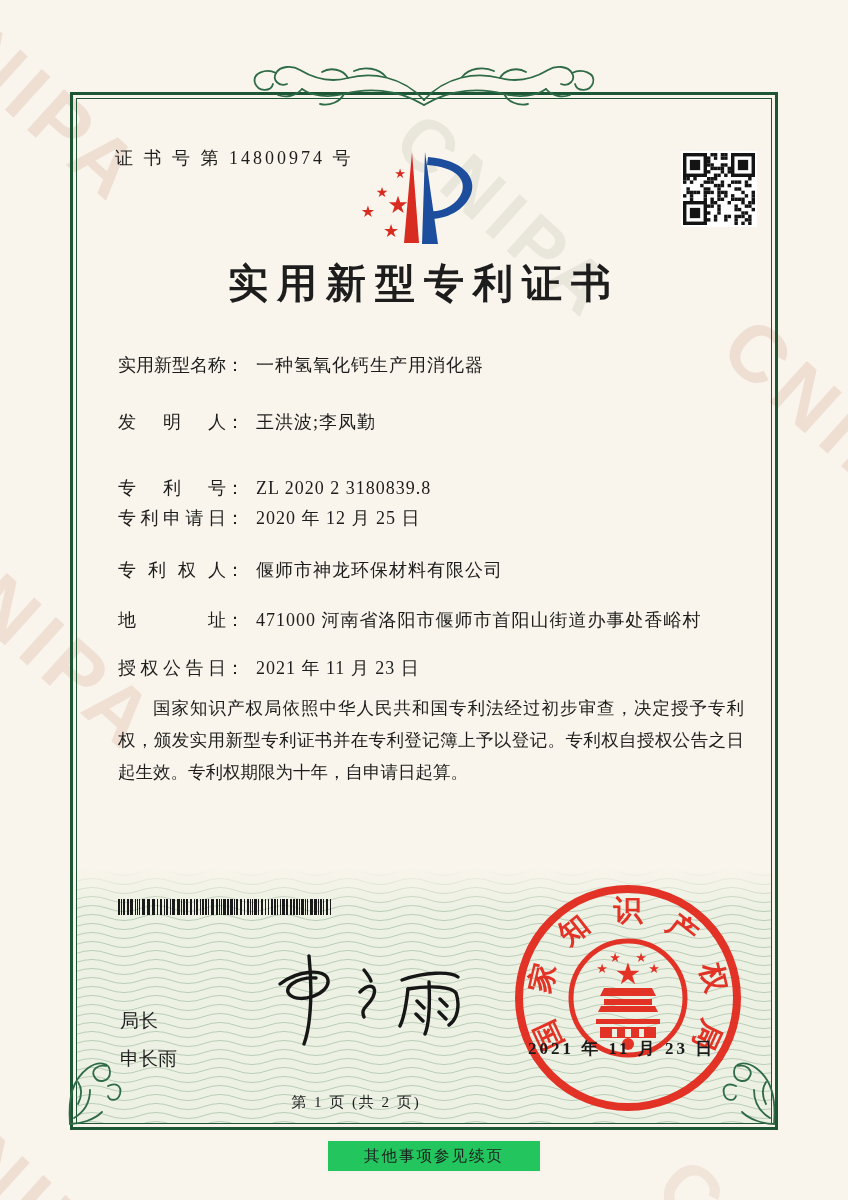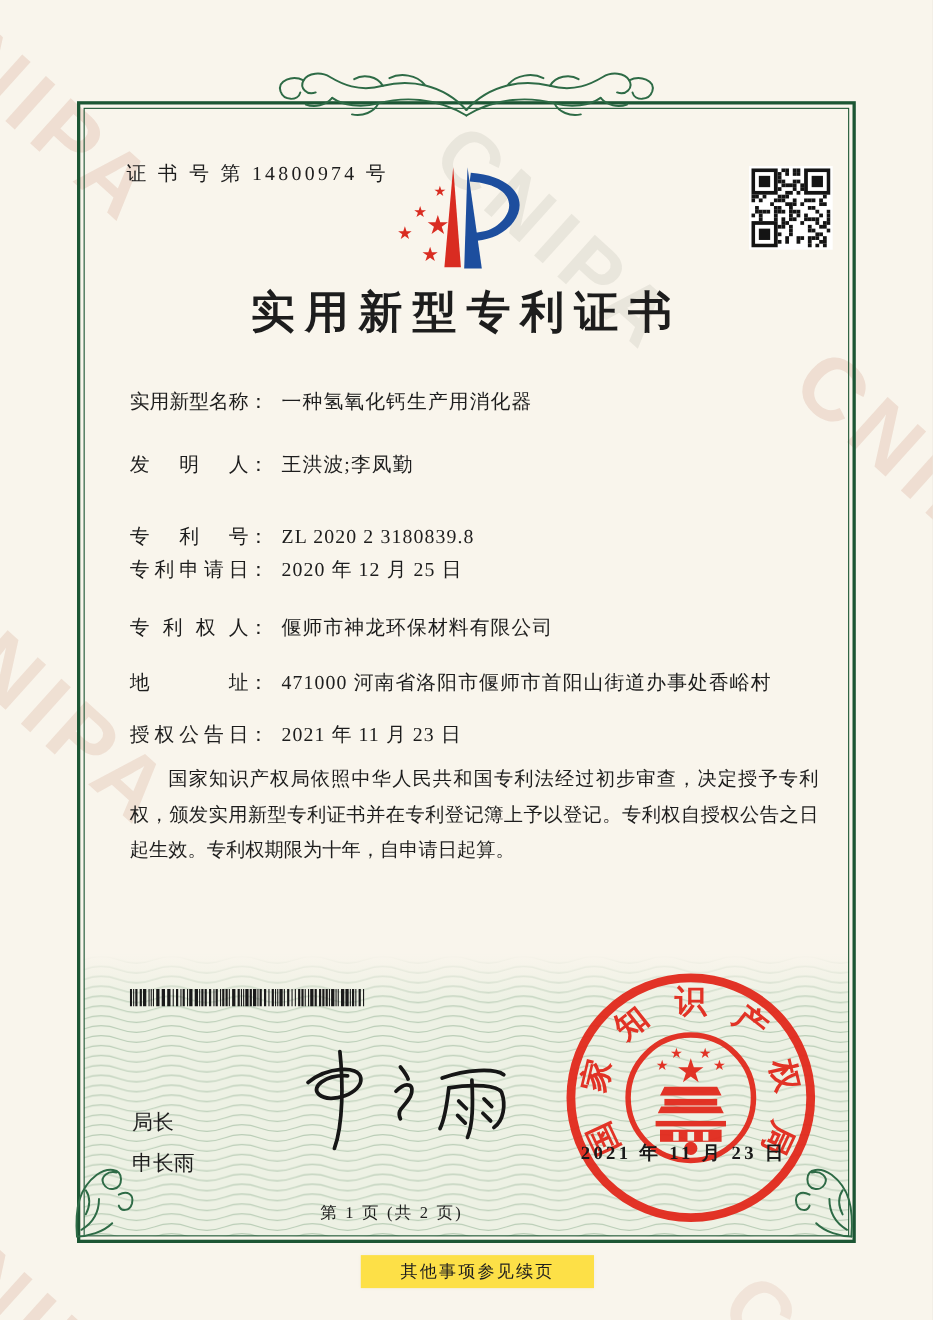--- a/index.html
+++ b/index.html
@@ -31,21 +31,21 @@
   .signer{position:absolute;left:120px;top:962px;font-size:19px;line-height:38px;
     font-family:"Liberation Sans","DejaVu Sans",sans-serif;margin-top:40px;}
   .signature{position:absolute;left:252px;top:944px;}
   .seal{position:absolute;left:508px;top:878px;width:240px;height:240px;opacity:.95;}
   .seal .ring-char{position:absolute;font-size:29px;font-weight:700;color:#e2291c;
     font-family:"Liberation Serif","DejaVu Serif",serif;}
   .seal-date{position:absolute;left:528px;top:1037px;font-size:17px;letter-spacing:3px;
     color:#1a1a1a;font-weight:600;}
   .page-info{position:absolute;left:0;top:1093px;width:712px;text-align:center;font-size:15px;
     letter-spacing:2px;}
-  .cont-box{position:absolute;left:328px;top:1141px;width:212px;height:30px;background:#fde047;
+  .cont-box{position:absolute;left:328px;top:1141px;width:212px;height:30px;background:#22c55e;
     box-shadow:0 0 4px rgba(0,0,0,.04);display:flex;align-items:center;justify-content:center;
     font-size:15.5px;letter-spacing:2px;}
   .ornament-top{position:absolute;left:240px;top:62px;}
   .corner{position:absolute;top:1052px;}
   .corner.left{left:64px;}
   .corner.right{left:716px;transform:scaleX(-1);}
 </style>
 </head>
 <body>
 

